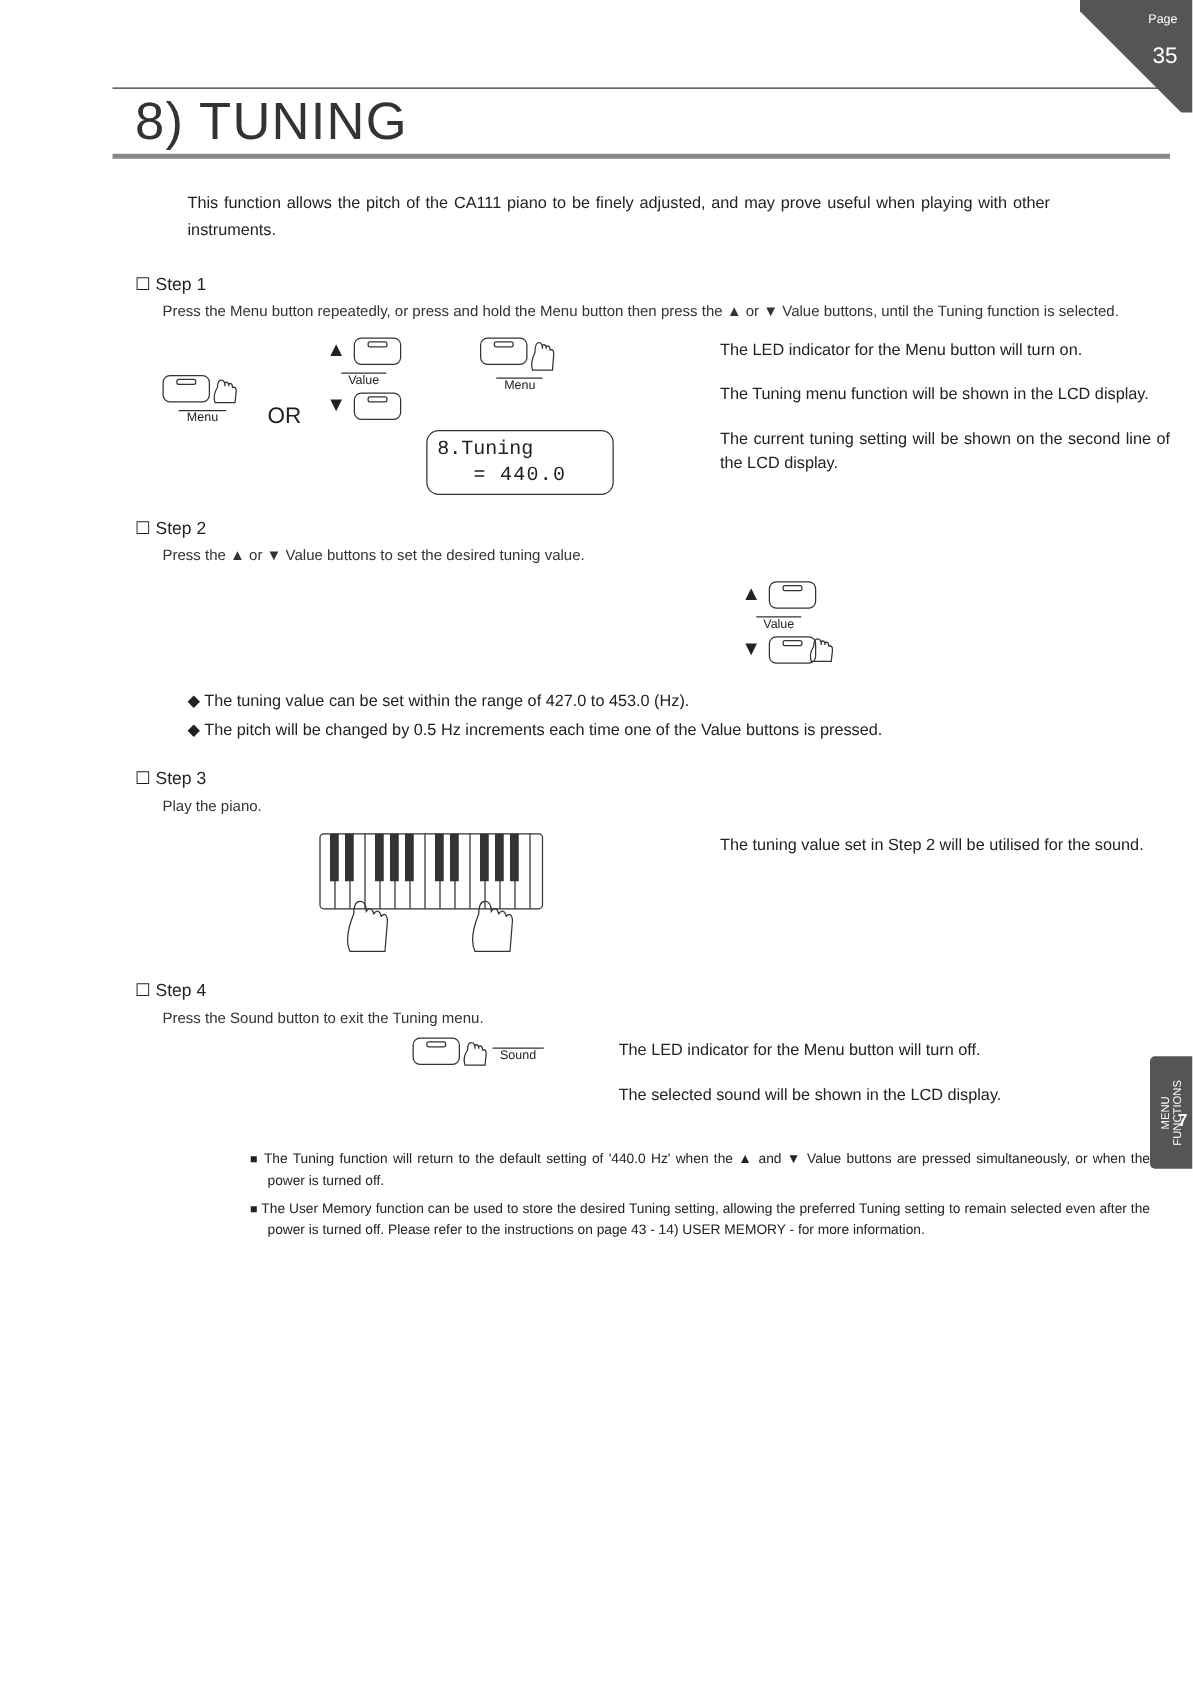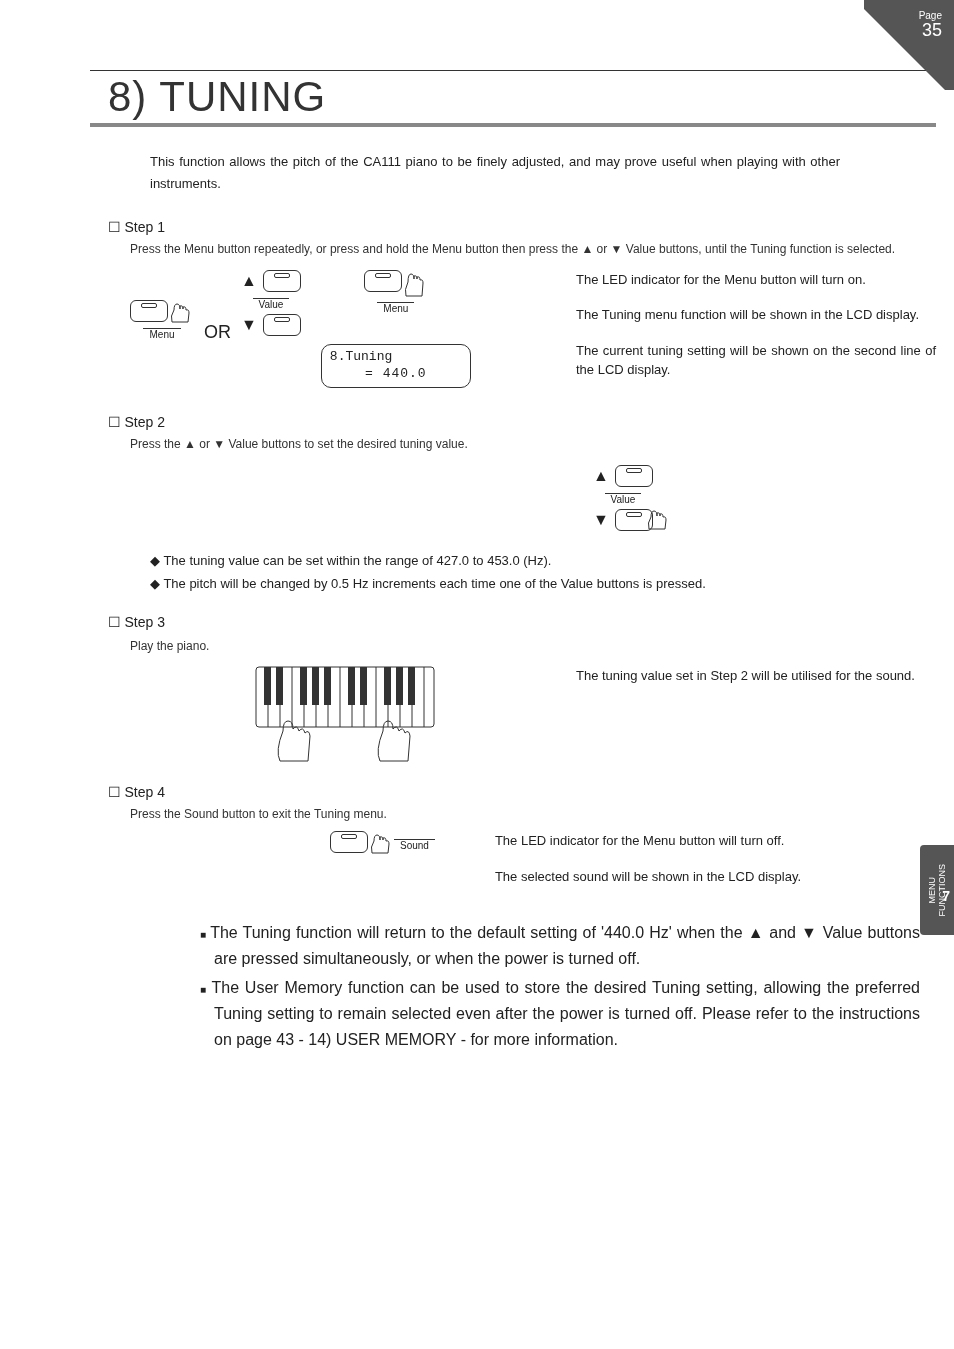--- a/index.html
+++ b/index.html
@@ -29,21 +29,21 @@
   .page-tab .lbl {
     position: absolute;
     top: 10px; right: 12px;
     font-size: 10px;
     color: #fff;
     text-align: right;
     z-index: 2;
   }
   .page-tab .num {
     position: absolute;
-    top: 20px; right: 12px;
+    top: 34px; right: 12px;
     font-size: 18px;
     color: #fff;
     z-index: 2;
   }
   .side-tab {
     position: absolute;
     right: 0;
     top: 845px;
     width: 34px;
     height: 90px;
@@ -135,39 +135,39 @@
     top:2px; left:50%;
     transform:translateX(-50%);
     width:14px; height:3px;
     border:1px solid #333;
     border-radius:2px;
   }
 
   .or-text {
     font-size: 18px;
     align-self: center;
-    margin: 0 10px;
+    margin: 0 20px;
   }
 
   .value-group {
     display: flex;
     flex-direction: column;
     align-items: center;
     gap: 4px;
   }
   .vg-row { display:flex; align-items:center; gap:6px; }
 
   .lcd {
     margin-top: 30px;
     width: 150px;
     border: 1.5px solid #333;
     border-radius: 10px;
     padding: 4px 8px;
     font-family: "Courier New", monospace;
-    font-size: 13px;
+    font-size: 16px;
     text-align: left;
     line-height: 1.3;
   }
   .lcd .l2 { text-align: center; letter-spacing: 1px;}
 
   .side-text {
     width: 360px;
     font-size: 13px;
     margin-left: auto;
     margin-right: 0;
@@ -180,21 +180,21 @@
     margin-left: 60px;
     margin-top: 18px;
     font-size: 13px;
     line-height: 1.8;
   }
   .diamond-list .d::before { content:"◆ "; }
 
   .notes {
     margin-left: 110px;
     margin-top: 18px;
-    font-size: 16px;
+    font-size: 11px;
     width: 720px;
     line-height: 1.6;
     text-align: justify;
   }
   .notes p { text-indent: -14px; padding-left: 14px; margin-bottom: 4px;}
   .notes .n::before { content:"■ "; font-size:10px; }
 
   .alt-line {
     font-size: 17px;
     font-weight: 300;

